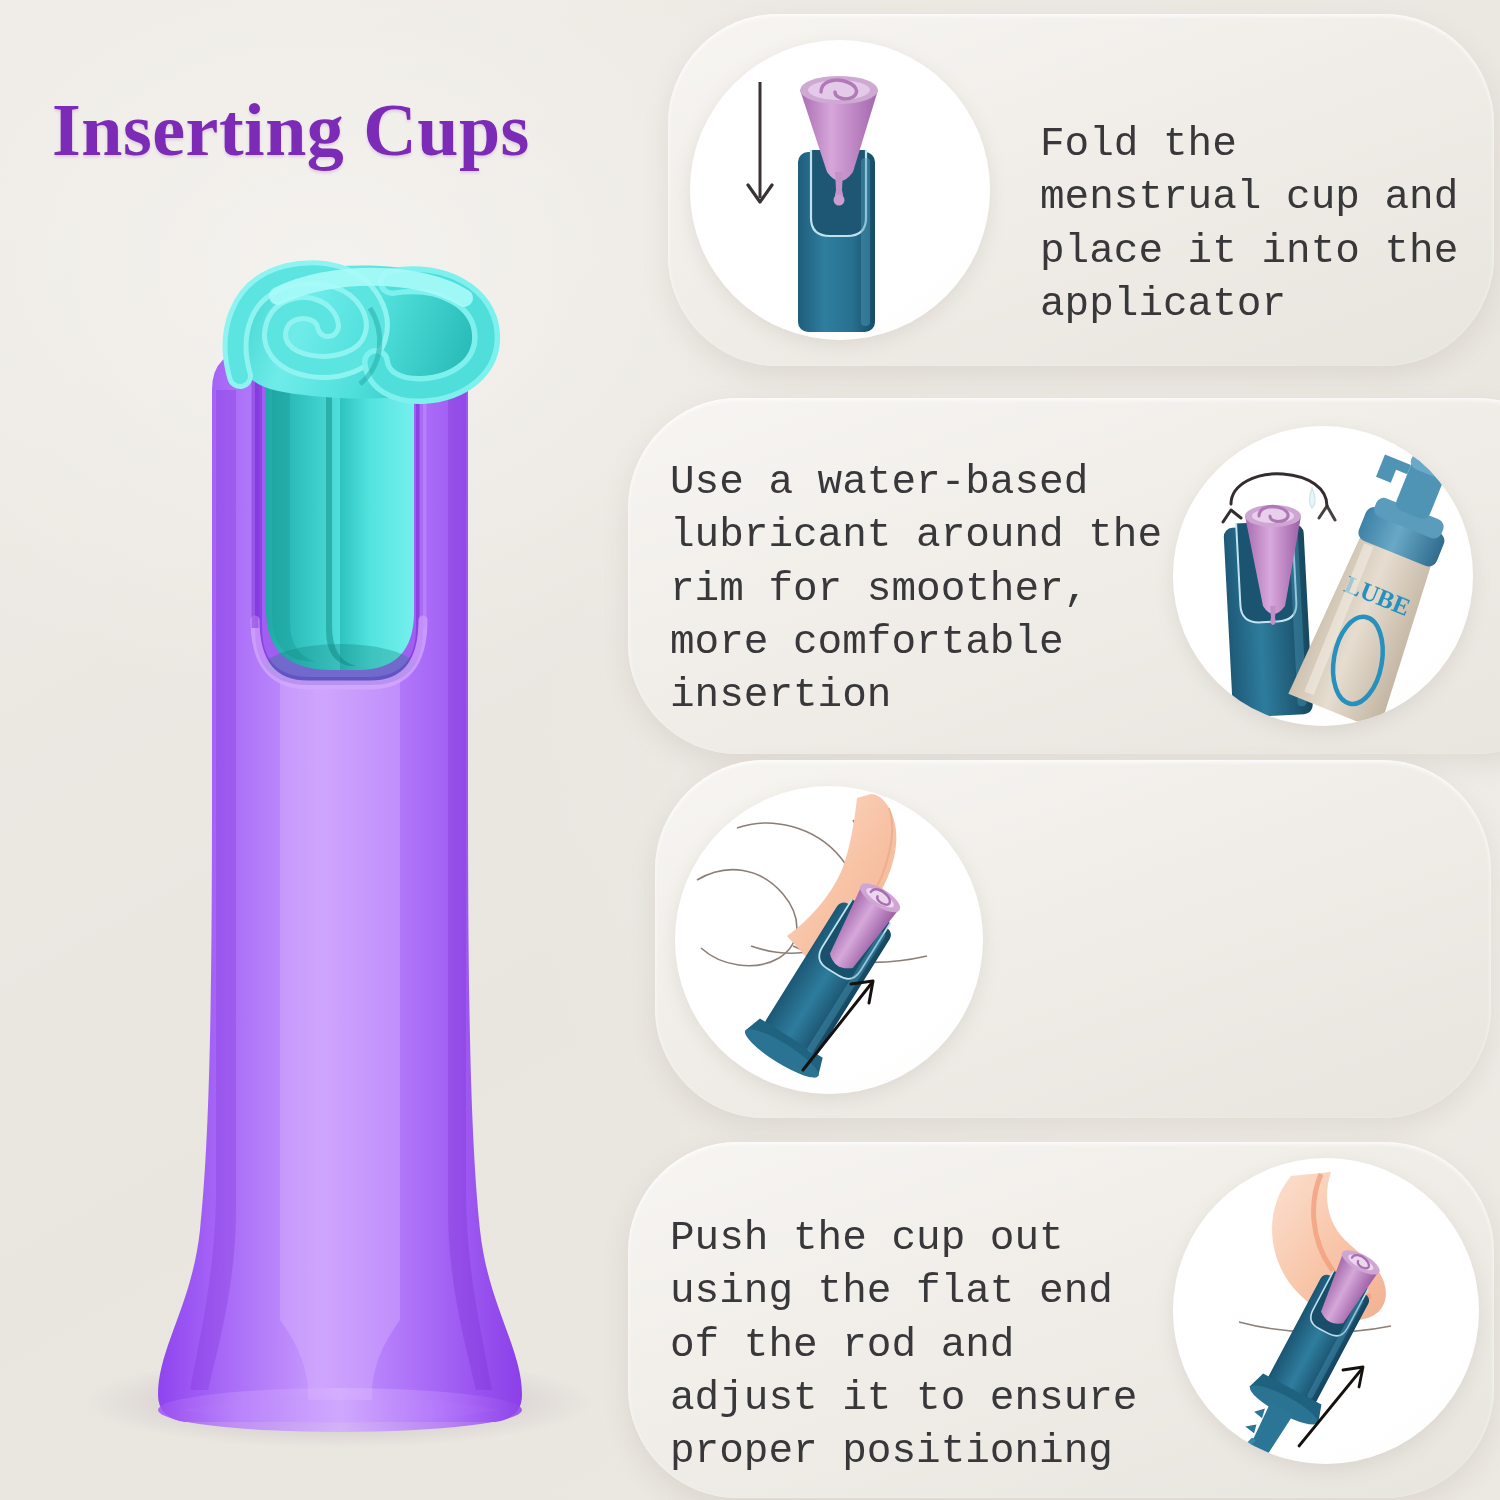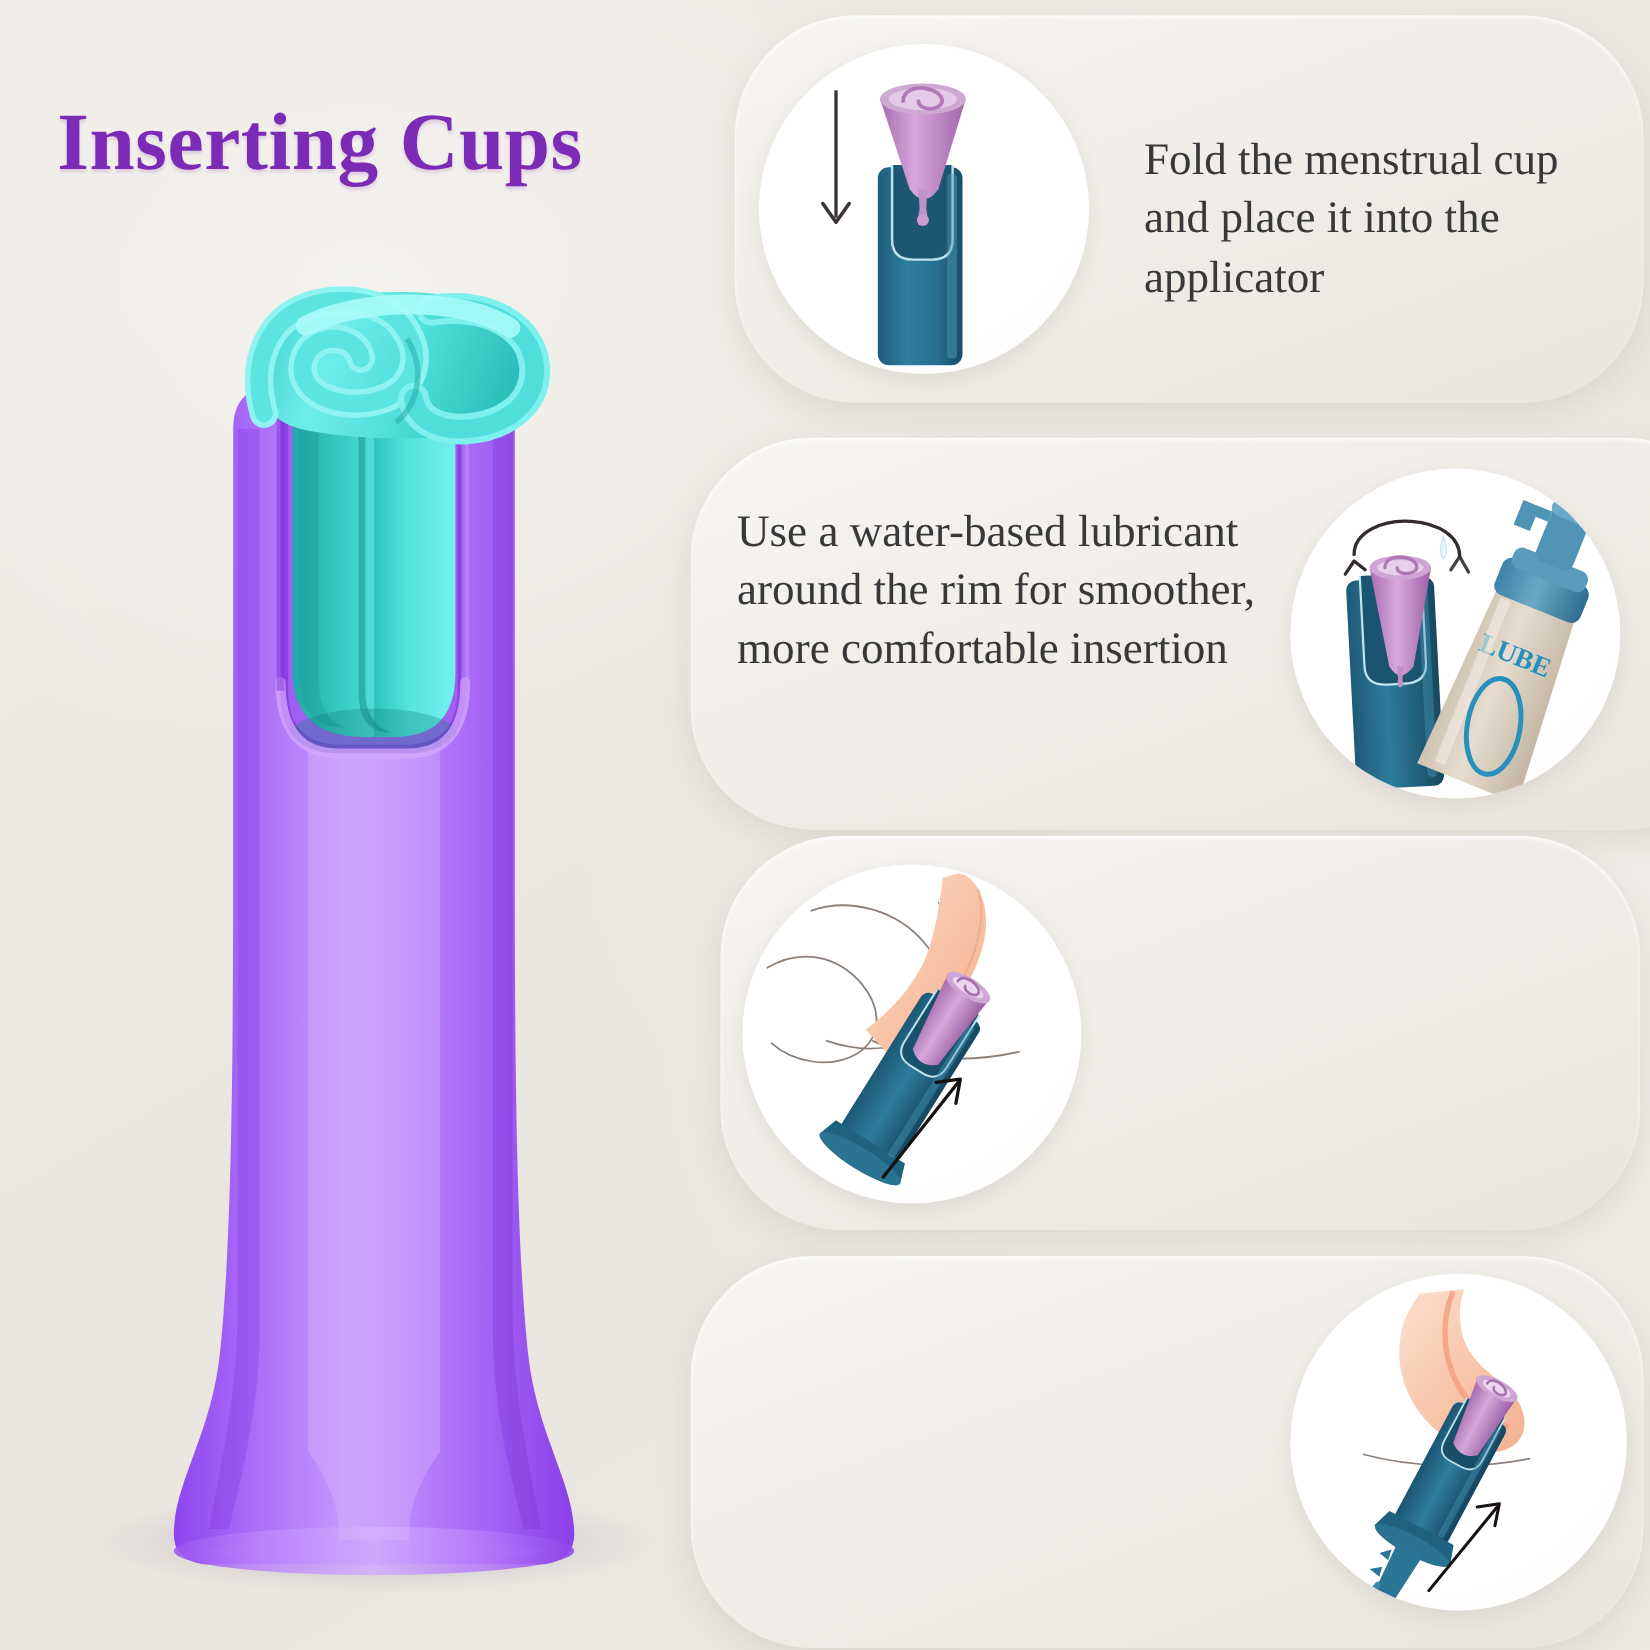--- a/index.html
+++ b/index.html
@@ -42,21 +42,21 @@
   }
   .circle {
     position:absolute;
     background:radial-gradient(circle at 38% 30%, #ffffff 0%, #ffffff 70%, #fbfaf8 100%);
     border-radius:50%;
     box-shadow:0 6px 18px rgba(150,140,130,.18);
     overflow:hidden;
   }
   .step-text {
     position:absolute;
-    font-family:Liberation Serif, serif;
+    font-family:Liberation Mono, monospace;
     font-size:41px;
     line-height:1.30;
     color:#38383a;
     font-weight:400;
   }
 
   .illus { position:absolute; inset:0; }
   svg { display:block; }
 </style>
 </head>
@@ -358,20 +358,21 @@
 
       <path d="M128,284 L196,198" stroke="#15110f" stroke-width="3" fill="none" stroke-linecap="round"></path>
       <path d="M176,198 L198,195 L194,217" fill="none" stroke="#15110f" stroke-width="3" stroke-linecap="round" stroke-linejoin="round"></path>
     </svg>
   </div>
 
 </div>
 
 <div class="card" style="left:628px; top:1142px; width:866px; height:356px;">
 
+  <div class="step-text" style="left:42px; top:70px; width:500px;">Push the cup out using the flat end of the rod and adjust it to ensure proper positioning</div>
 
   <div class="circle" style="left:545px; top:16px; width:306px; height:306px;">
     <svg class="illus" width="306" height="306" viewBox="0 0 306 306">
       <defs>
         <linearGradient id="blueTube4" x1="0" y1="0" x2="1" y2="0">
           <stop offset="0%" stop-color="#1b5673"></stop>
           <stop offset="45%" stop-color="#2f7d9e"></stop>
           <stop offset="100%" stop-color="#144460"></stop>
         </linearGradient>
         <linearGradient id="pinkCup4" x1="0" y1="0" x2="1" y2="0">

